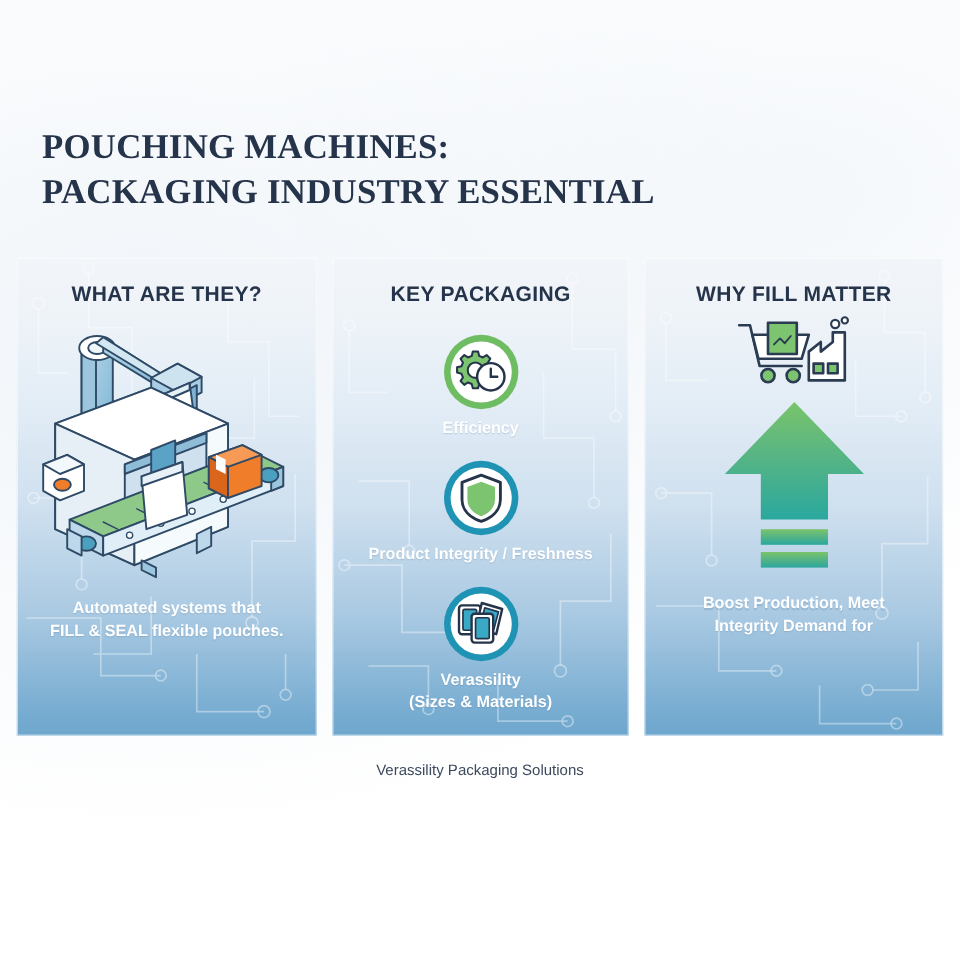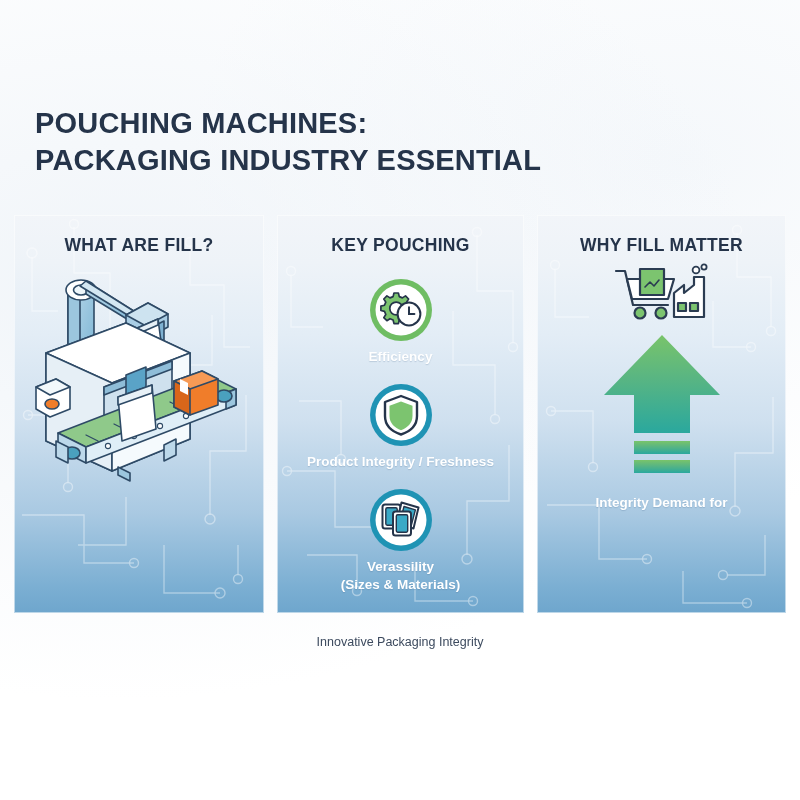--- a/index.html
+++ b/index.html
@@ -30,21 +30,21 @@
     position: absolute;
     left: 35px;
     top: 105px;
     width: 620px;
     color: #25344a;
     font-size: 29px;
     font-weight: bold;
     line-height: 1.27;
     letter-spacing: 0.2px;
   }
-  #title .tline { display: block; white-space: nowrap; }
+  #title .tline { display: block; white-space: nowrap; font-family: Liberation Serif, serif; }
 
   
   .panel {
     position: absolute;
     top: 215px;
     height: 398px;
     overflow: hidden;
     background:
       linear-gradient(180deg,
         #f2f5f9 0%,
@@ -192,21 +192,21 @@
         <circle cx="14" cy="200" r="4.5"></circle>
         <circle cx="54" cy="272" r="4.5"></circle>
         <circle cx="196" cy="304" r="5"></circle>
         <circle cx="160" cy="218" r="4.5"></circle>
         <circle cx="206" cy="378" r="5"></circle>
         <circle cx="120" cy="348" r="4.5"></circle>
         <circle cx="224" cy="364" r="4.5"></circle>
       </g>
     </svg>
 
-    <div class="panel-head">WHAT ARE FILL?</div>
+    <div class="panel-head">WHAT ARE THEY?</div>
 
     <svg id="machine-art" viewBox="0 0 234 225">
       <defs>
         <linearGradient id="armG" x1="0" y1="0" x2="1" y2="1">
           <stop offset="0" stop-color="#bcd9ea"></stop>
           <stop offset="1" stop-color="#7ab4d4"></stop>
         </linearGradient>
         <linearGradient id="bodyG" x1="0" y1="0" x2="0" y2="1">
           <stop offset="0" stop-color="#ffffff"></stop>
           <stop offset="1" stop-color="#e8f1f7"></stop>
@@ -276,20 +276,24 @@
         <path d="M152 124 L180 114 L196 122 L168 132 Z" fill="#f79a55"></path>
         <path d="M168 132 L168 158 L152 150 L152 124 Z" fill="#d9661a"></path>
         <path d="M158 122 L166 126 L166 138 L158 134 Z" fill="#ffffff" stroke="none"></path>
 
         <path d="M34 184 L46 190 L46 206 L34 200 Z" fill="#bcd8ea"></path>
         <path d="M142 188 L154 182 L154 198 L142 204 Z" fill="#bcd8ea"></path>
         <path d="M96 210 L108 216 L108 224 L96 218 Z" fill="#9cc6de"></path>
       </g>
     </svg>
 
+    <div class="panel-caption" id="caption-1">
+      <span class="cline">Automated systems that</span>
+      <span class="cline">FILL &amp; SEAL flexible pouches.</span>
+    </div>
   </div>
 
   <div class="panel" id="panel-2">
 
     <svg class="circuit" viewBox="0 0 247 398" preserveAspectRatio="none">
       <g fill="none" stroke="#ffffff" stroke-width="1.4" opacity="0.75">
         <path d="M14 60 L14 112 L46 112"></path>
         <path d="M200 20 L200 76 L236 76 L236 128"></path>
         <path d="M176 96 L176 150 L218 150 L218 200"></path>
         <path d="M22 186 L64 186 L64 240"></path>
@@ -305,21 +309,21 @@
         <circle cx="218" cy="204" r="4.5"></circle>
         <circle cx="64" cy="244" r="4.5"></circle>
         <circle cx="10" cy="256" r="4.5"></circle>
         <circle cx="104" cy="312" r="4.5"></circle>
         <circle cx="190" cy="344" r="5"></circle>
         <circle cx="80" cy="376" r="4.5"></circle>
         <circle cx="196" cy="386" r="4.5"></circle>
       </g>
     </svg>
 
-    <div class="panel-head">KEY POUCHING</div>
+    <div class="panel-head">KEY PACKAGING</div>
 
     <div class="kf-item" id="kf-1">
       <svg class="kf-icon" viewBox="0 0 66 66">
         <circle cx="33" cy="33" r="31" fill="#1f93b4"></circle>
         <circle cx="33" cy="33" r="25.5" fill="#ffffff"></circle>
         <path d="M33 14 L49 20 L49 34 C49 43.5 41.8 49.6 33 52.5 C24.2 49.6 17 43.5 17 34 L17 20 Z" fill="#ffffff" stroke="#25344a" stroke-width="2.4" stroke-linejoin="round"></path>
         <path d="M33 19.5 L44.5 23.8 L44.5 34 C44.5 41.2 39.3 45.8 33 48.2 C26.7 45.8 21.5 41.2 21.5 34 L21.5 23.8 Z" fill="#7cc46f"></path>
       </svg>
       <div class="kf-label">
         <span class="kline">Product Integrity / Freshness</span>
@@ -419,19 +423,20 @@
           <stop offset="0.45" stop-color="#58b583"></stop>
           <stop offset="1" stop-color="#2aa89e"></stop>
         </linearGradient>
       </defs>
       <path d="M60 2 L118 62 L88 62 L88 100 L32 100 L32 62 L2 62 Z" fill="url(#arrowG)"></path>
       <rect x="32" y="108" width="56" height="13" fill="url(#arrowG)"></rect>
       <rect x="32" y="127" width="56" height="13" fill="url(#arrowG)"></rect>
     </svg>
 
     <div class="panel-caption" id="caption-3">
+      <span class="cline">Boost Production, Meet</span>
       <span class="cline">Integrity Demand for</span>
     </div>
   </div>
 
-  <div id="footer">Innovative Packaging Integrity</div>
+  <div id="footer">Verassility Packaging Solutions</div>
 
 </div>
 
 </body></html>

